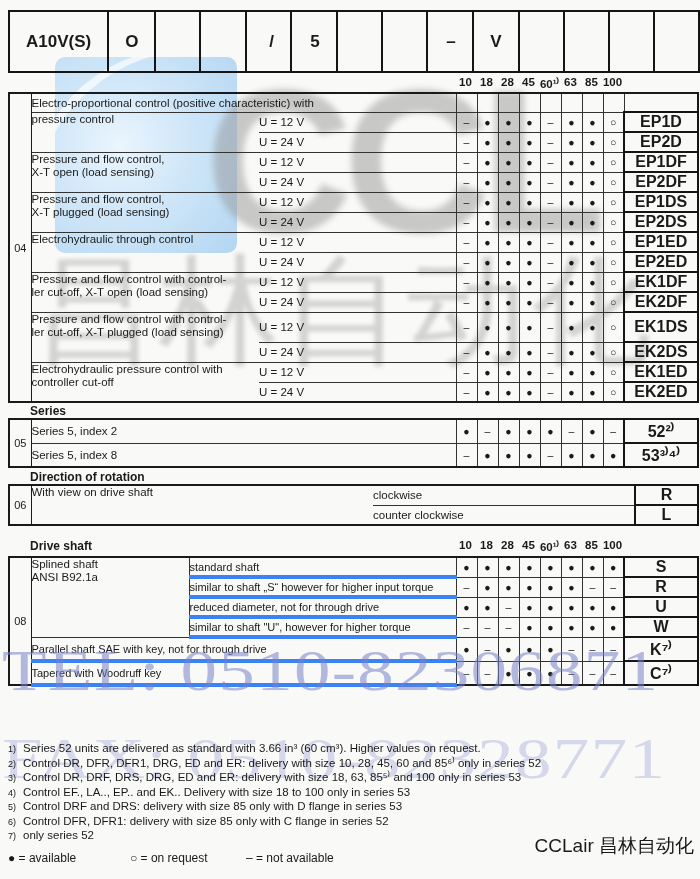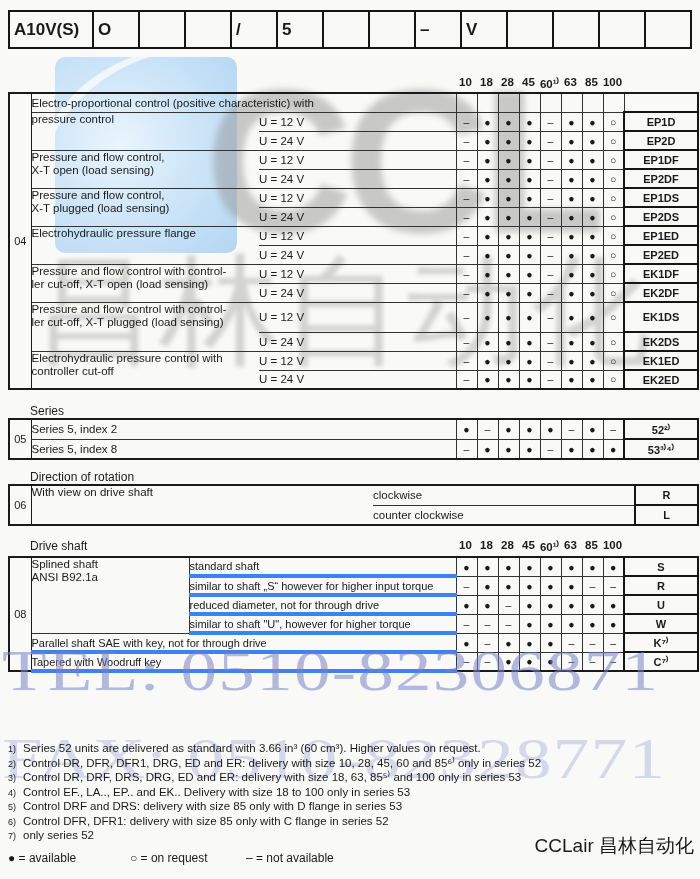--- a/index.html
+++ b/index.html
@@ -11,60 +11,60 @@
   .sw{position:absolute;border-radius:50%;width:320px;height:320px;border-left:16px solid rgba(255,255,255,.9)}
   .sw1{left:-70px;top:-50px;transform:rotate(38deg)}
   .sw2{left:-28px;top:-8px;transform:rotate(38deg);border-left-width:8px;opacity:.75}
   #wm-ccl{position:absolute;left:205px;top:58px;z-index:1;font-size:205px;font-weight:bold;color:#949494;opacity:.48;filter:blur(3px);letter-spacing:-10px;line-height:1;white-space:nowrap}
   #wm-cn{position:absolute;left:35px;top:250px;z-index:1;font-size:120px;color:#9e9e9e;opacity:.42;filter:blur(2px);letter-spacing:4px;line-height:1;white-space:nowrap}
   #wm-tel{position:absolute;left:2px;top:638px;z-index:3;font-family:"Liberation Serif",serif;font-size:57px;color:rgba(118,130,198,.55);white-space:nowrap;letter-spacing:1px;transform:scaleX(1.28);transform-origin:left}
   #wm-fax{position:absolute;left:2px;top:726px;z-index:3;font-family:"Liberation Serif",serif;font-size:57px;color:rgba(128,140,205,.30);white-space:nowrap;letter-spacing:1px;transform:scaleX(1.28);transform-origin:left}
 
   
   .codestrip{position:absolute;left:8px;top:10px;border-collapse:collapse;table-layout:fixed;z-index:2}
-  .codestrip td{text-align:left;overflow:hidden;padding:4px}
+  .codestrip td{text-align:right;overflow:hidden;padding:16px}
   tr.big td{border:2px solid #151515;height:27px;font-size:17px;font-weight:bold;background:transparent}
   tr.nrow td{height:16px;border:1px solid #bdbdbd;font-size:11px;color:#1a1a1a}
   tr.nrow td.dim{color:#b8b8b8}
   tr.nrow td.gap{border:none}
 
   
   .sizes{position:absolute;left:455px;display:flex;z-index:2;font-weight:bold;font-size:11.5px}
   .sizes span{width:21px;text-align:center}
   #sizes04{top:76px}
   #sizes08{top:539px}
 
   
   .t{position:absolute;left:8px;border-collapse:collapse;table-layout:fixed;z-index:2;font-size:11.5px;border:2px solid #1a1a1a}
   .t td{padding:0;overflow:hidden}
   .sec{text-align:center;font-size:11px;border-right:1.5px solid #1a1a1a}
   .hdr{padding-left:7px;border-bottom:1px solid #333}
   .lbl{padding:1px 0 0 7px;vertical-align:top;white-space:pre-line;border-bottom:1px solid #333;line-height:13px}
   .ind{padding-left:26px}
   .volt{padding-left:7px;border-bottom:1px solid #333}
   .dot{border:1px solid #333;text-align:center;font-size:10.5px}
-  .codeb{border:2px solid #151515;font-weight:bold;text-align:center;font-size:11px}
+  .codeb{border:2px solid #151515;font-weight:bold;text-align:center;font-size:16px}
   .codet{border:1px solid #333}
   #t04{top:92px;width:689px}
   #t04 tr{height:19px}
   #t04 tr.tall{height:30px}
   #t05{top:418px;width:689px}
   #t05 tr{height:20px}
   .lbl5{padding-left:7px;border-bottom:1px solid #333}
   #t06{top:484px;width:689px}
   #t06 tr{height:20px}
   .lbl6{padding:2px 0 0 7px;vertical-align:top}
   .dir{padding-left:6px}
   #t06 tr.first .dir{border-bottom:1px solid #333}
   #t08{top:556px;width:689px}
   #t08 tr{height:19px}
   .glbl{padding:1px 0 0 7px;vertical-align:top;white-space:pre-line;border-right:1px solid #333;border-bottom:1px solid #333;line-height:13px}
   .desc{padding-left:6px;border-bottom:4px solid #3b82f6;font-size:11px}
 
-  .h{position:absolute;left:30px;font-weight:normal;font-size:12px;z-index:2}
+  .h{position:absolute;left:30px;font-weight:bold;font-size:12px;z-index:2}
   #h05{top:404px}
   #h06{top:470px}
   #h08{top:539px}
 
   
   #fns{position:absolute;left:8px;top:742px;z-index:4;font-size:11.5px;line-height:13px}
   .fn{margin-bottom:0.5px;white-space:nowrap}
   .fnm{font-size:9px;display:inline-block;width:15px}
   #legend{position:absolute;left:8px;top:851px;z-index:4;font-size:12px}
   #legend span{display:inline-block}
@@ -232,21 +232,21 @@
         <td class="dot">●</td>
         <td class="dot">●</td>
         <td class="dot">●</td>
         <td class="dot">–</td>
         <td class="dot">●</td>
         <td class="dot">●</td>
         <td class="dot">○</td>
         <td class="codeb">EP2DS</td>
       </tr>
 <tr>
-        <td class="lbl" rowspan="2">Electrohydraulic pressure flange</td>
+        <td class="lbl" rowspan="2">Electrohydraulic through control</td>
         <td class="volt">U = 12 V</td>
         <td class="dot">–</td>
         <td class="dot">●</td>
         <td class="dot">●</td>
         <td class="dot">●</td>
         <td class="dot">–</td>
         <td class="dot">●</td>
         <td class="dot">●</td>
         <td class="dot">○</td>
         <td class="codeb">EP1ED</td>

